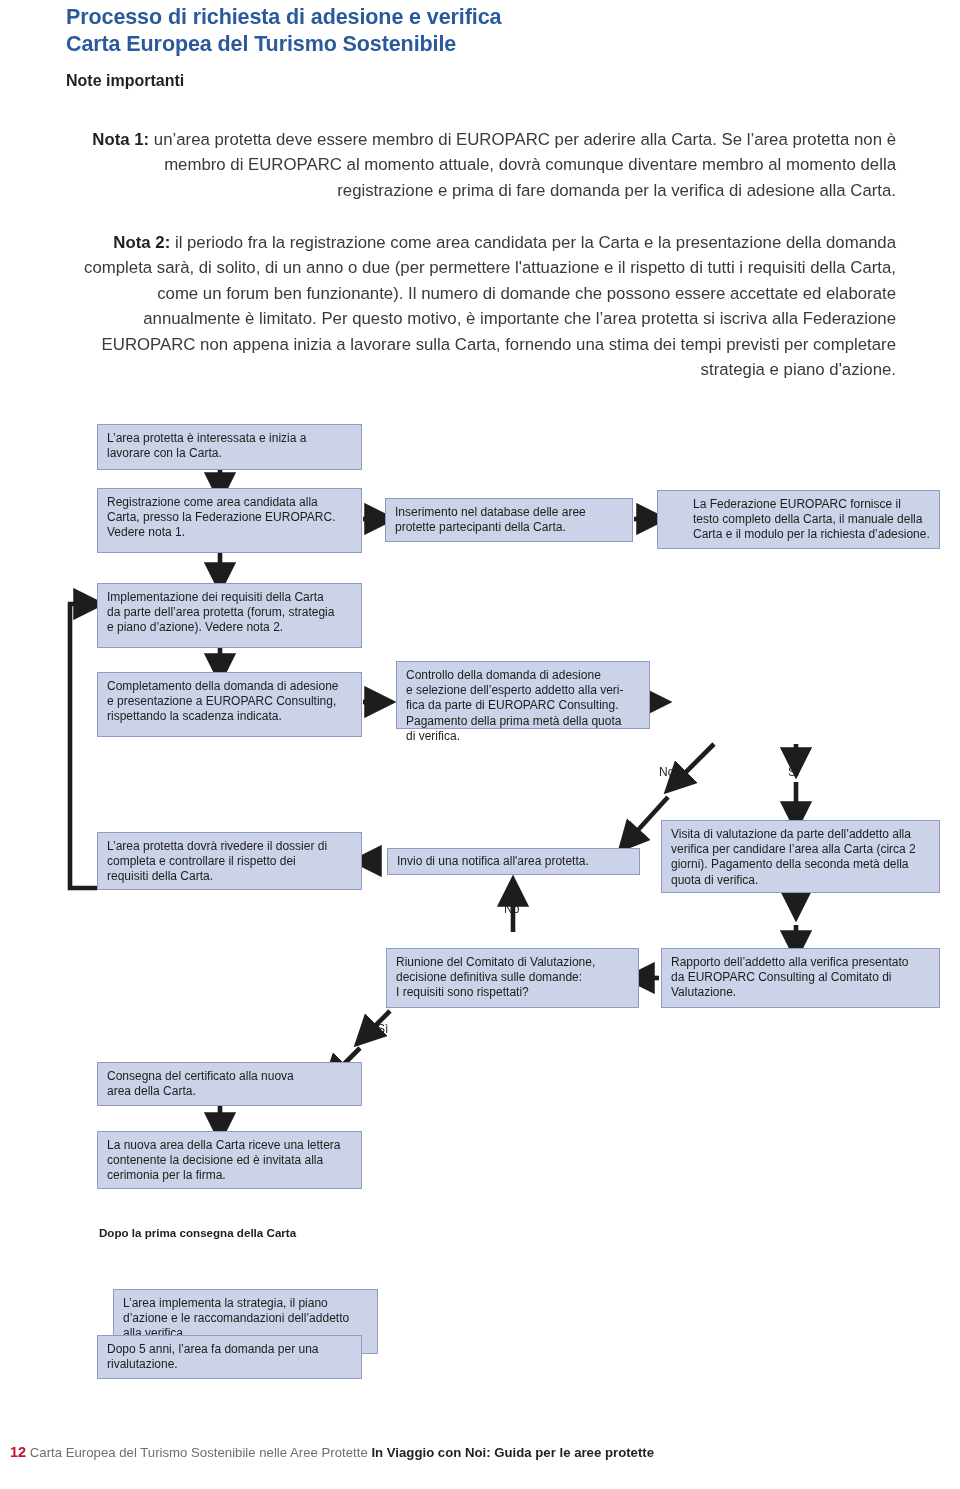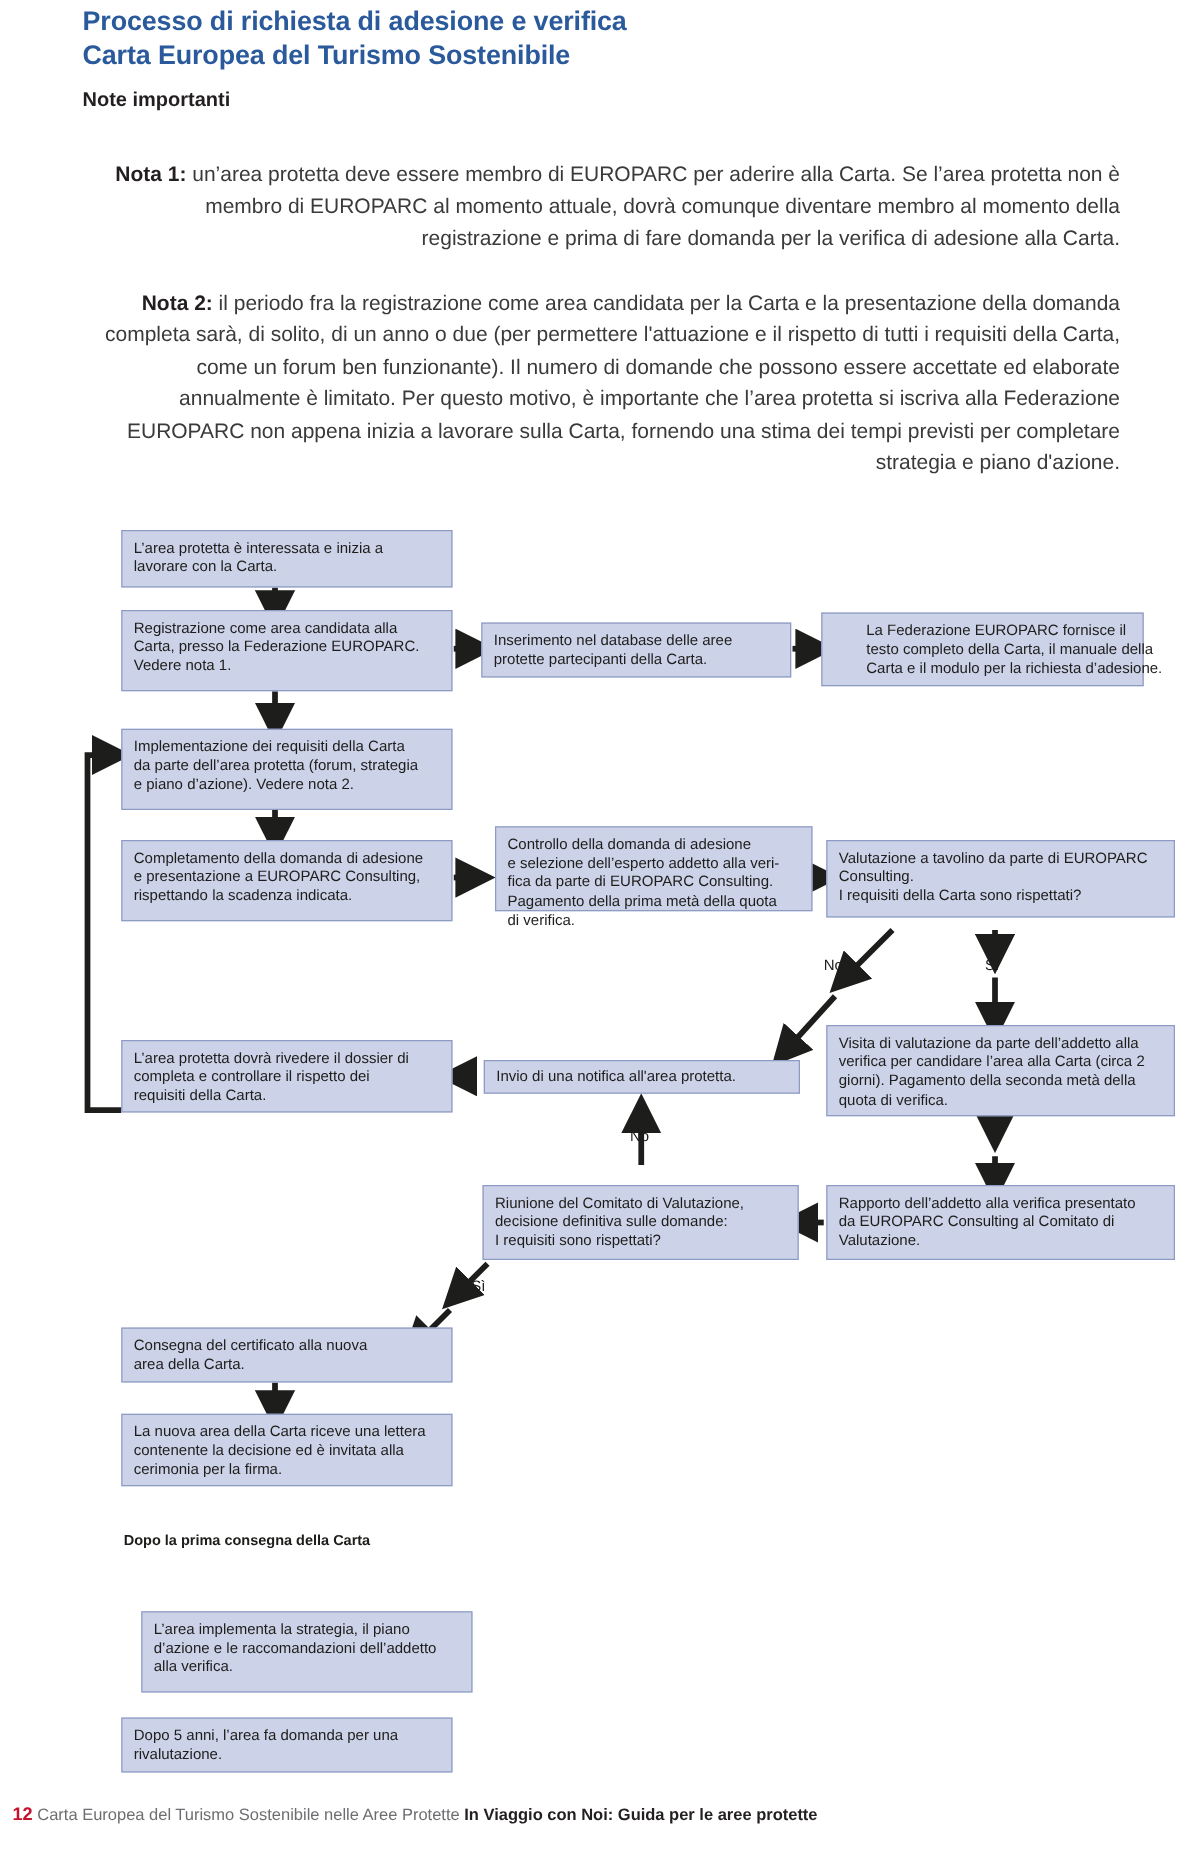--- a/index.html
+++ b/index.html
@@ -110,21 +110,21 @@
       <span class="ln">Registrazione come area candidata alla</span>
       <span class="ln">Carta, presso la Federazione EUROPARC.</span>
       <span class="ln">Vedere nota 1.</span>
     </div>
 
     <div class="node" style="left:385px;top:498px;width:248px;height:44px;">
       <span class="ln">Inserimento nel database delle aree</span>
       <span class="ln">protette partecipanti della Carta.</span>
     </div>
 
-    <div class="node" style="left:657px;top:490px;width:258px;height:59px;padding-left:35px;">
+    <div class="node" style="left:657px;top:490px;width:283px;height:59px;padding-left:35px;">
       <span class="ln">La Federazione EUROPARC fornisce il</span>
       <span class="ln">testo completo della Carta, il manuale della</span>
       <span class="ln">Carta e il modulo per la richiesta d’adesione.</span>
     </div>
 
     <div class="node" style="left:97px;top:583px;width:265px;height:65px;">
       <span class="ln">Implementazione dei requisiti della Carta</span>
       <span class="ln">da parte dell’area protetta (forum, strategia</span>
       <span class="ln">e piano d’azione). Vedere nota 2.</span>
     </div>
@@ -136,25 +136,20 @@
     </div>
 
     <div class="node" style="left:396px;top:661px;width:254px;height:68px;">
       <span class="ln">Controllo della domanda di adesione</span>
       <span class="ln">e selezione dell’esperto addetto alla veri-</span>
       <span class="ln">fica da parte di EUROPARC Consulting.</span>
       <span class="ln">Pagamento della prima metà della quota</span>
       <span class="ln">di verifica.</span>
     </div>
 
-    <div class="node" style="left:661px;top:672px;width:279px;height:62px;">
-      <span class="ln">Valutazione a tavolino da parte di EUROPARC</span>
-      <span class="ln">Consulting.</span>
-      <span class="ln">I requisiti della Carta sono rispettati?</span>
-    </div>
 
     <div class="edgelabel" style="left:659px;top:765px;">No</div>
     <div class="edgelabel" style="left:788px;top:765px;">Sì</div>
 
     <div class="node" style="left:97px;top:832px;width:265px;height:58px;">
       <span class="ln">L’area protetta dovrà rivedere il dossier di</span>
       <span class="ln">completa e controllare il rispetto dei</span>
       <span class="ln">requisiti della Carta.</span>
     </div>
 
@@ -197,21 +192,21 @@
     </div>
 
     <div class="nodehdr" style="left:99px;top:1226px;">Dopo la prima consegna della Carta</div>
 
     <div class="node" style="left:113px;top:1245px;width:265px;height:65px;margin-top:44px;">
       <span class="ln">L’area implementa la strategia, il piano</span>
       <span class="ln">d’azione e le raccomandazioni dell’addetto</span>
       <span class="ln">alla verifica.</span>
     </div>
 
-    <div class="node" style="left:97px;top:1335px;width:265px;height:44px;margin-top:39px;">
+    <div class="node" style="left:97px;top:1335px;width:265px;height:44px;">
       <span class="ln">Dopo 5 anni, l’area fa domanda per una</span>
       <span class="ln">rivalutazione.</span>
     </div>
 
   </div>
 
   <div class="footer">
     <span class="pg">12</span>
     <span>Carta Europea del Turismo Sostenibile nelle Aree Protette </span><span class="bold">In Viaggio con Noi: Guida per le aree protette</span>
   </div>

